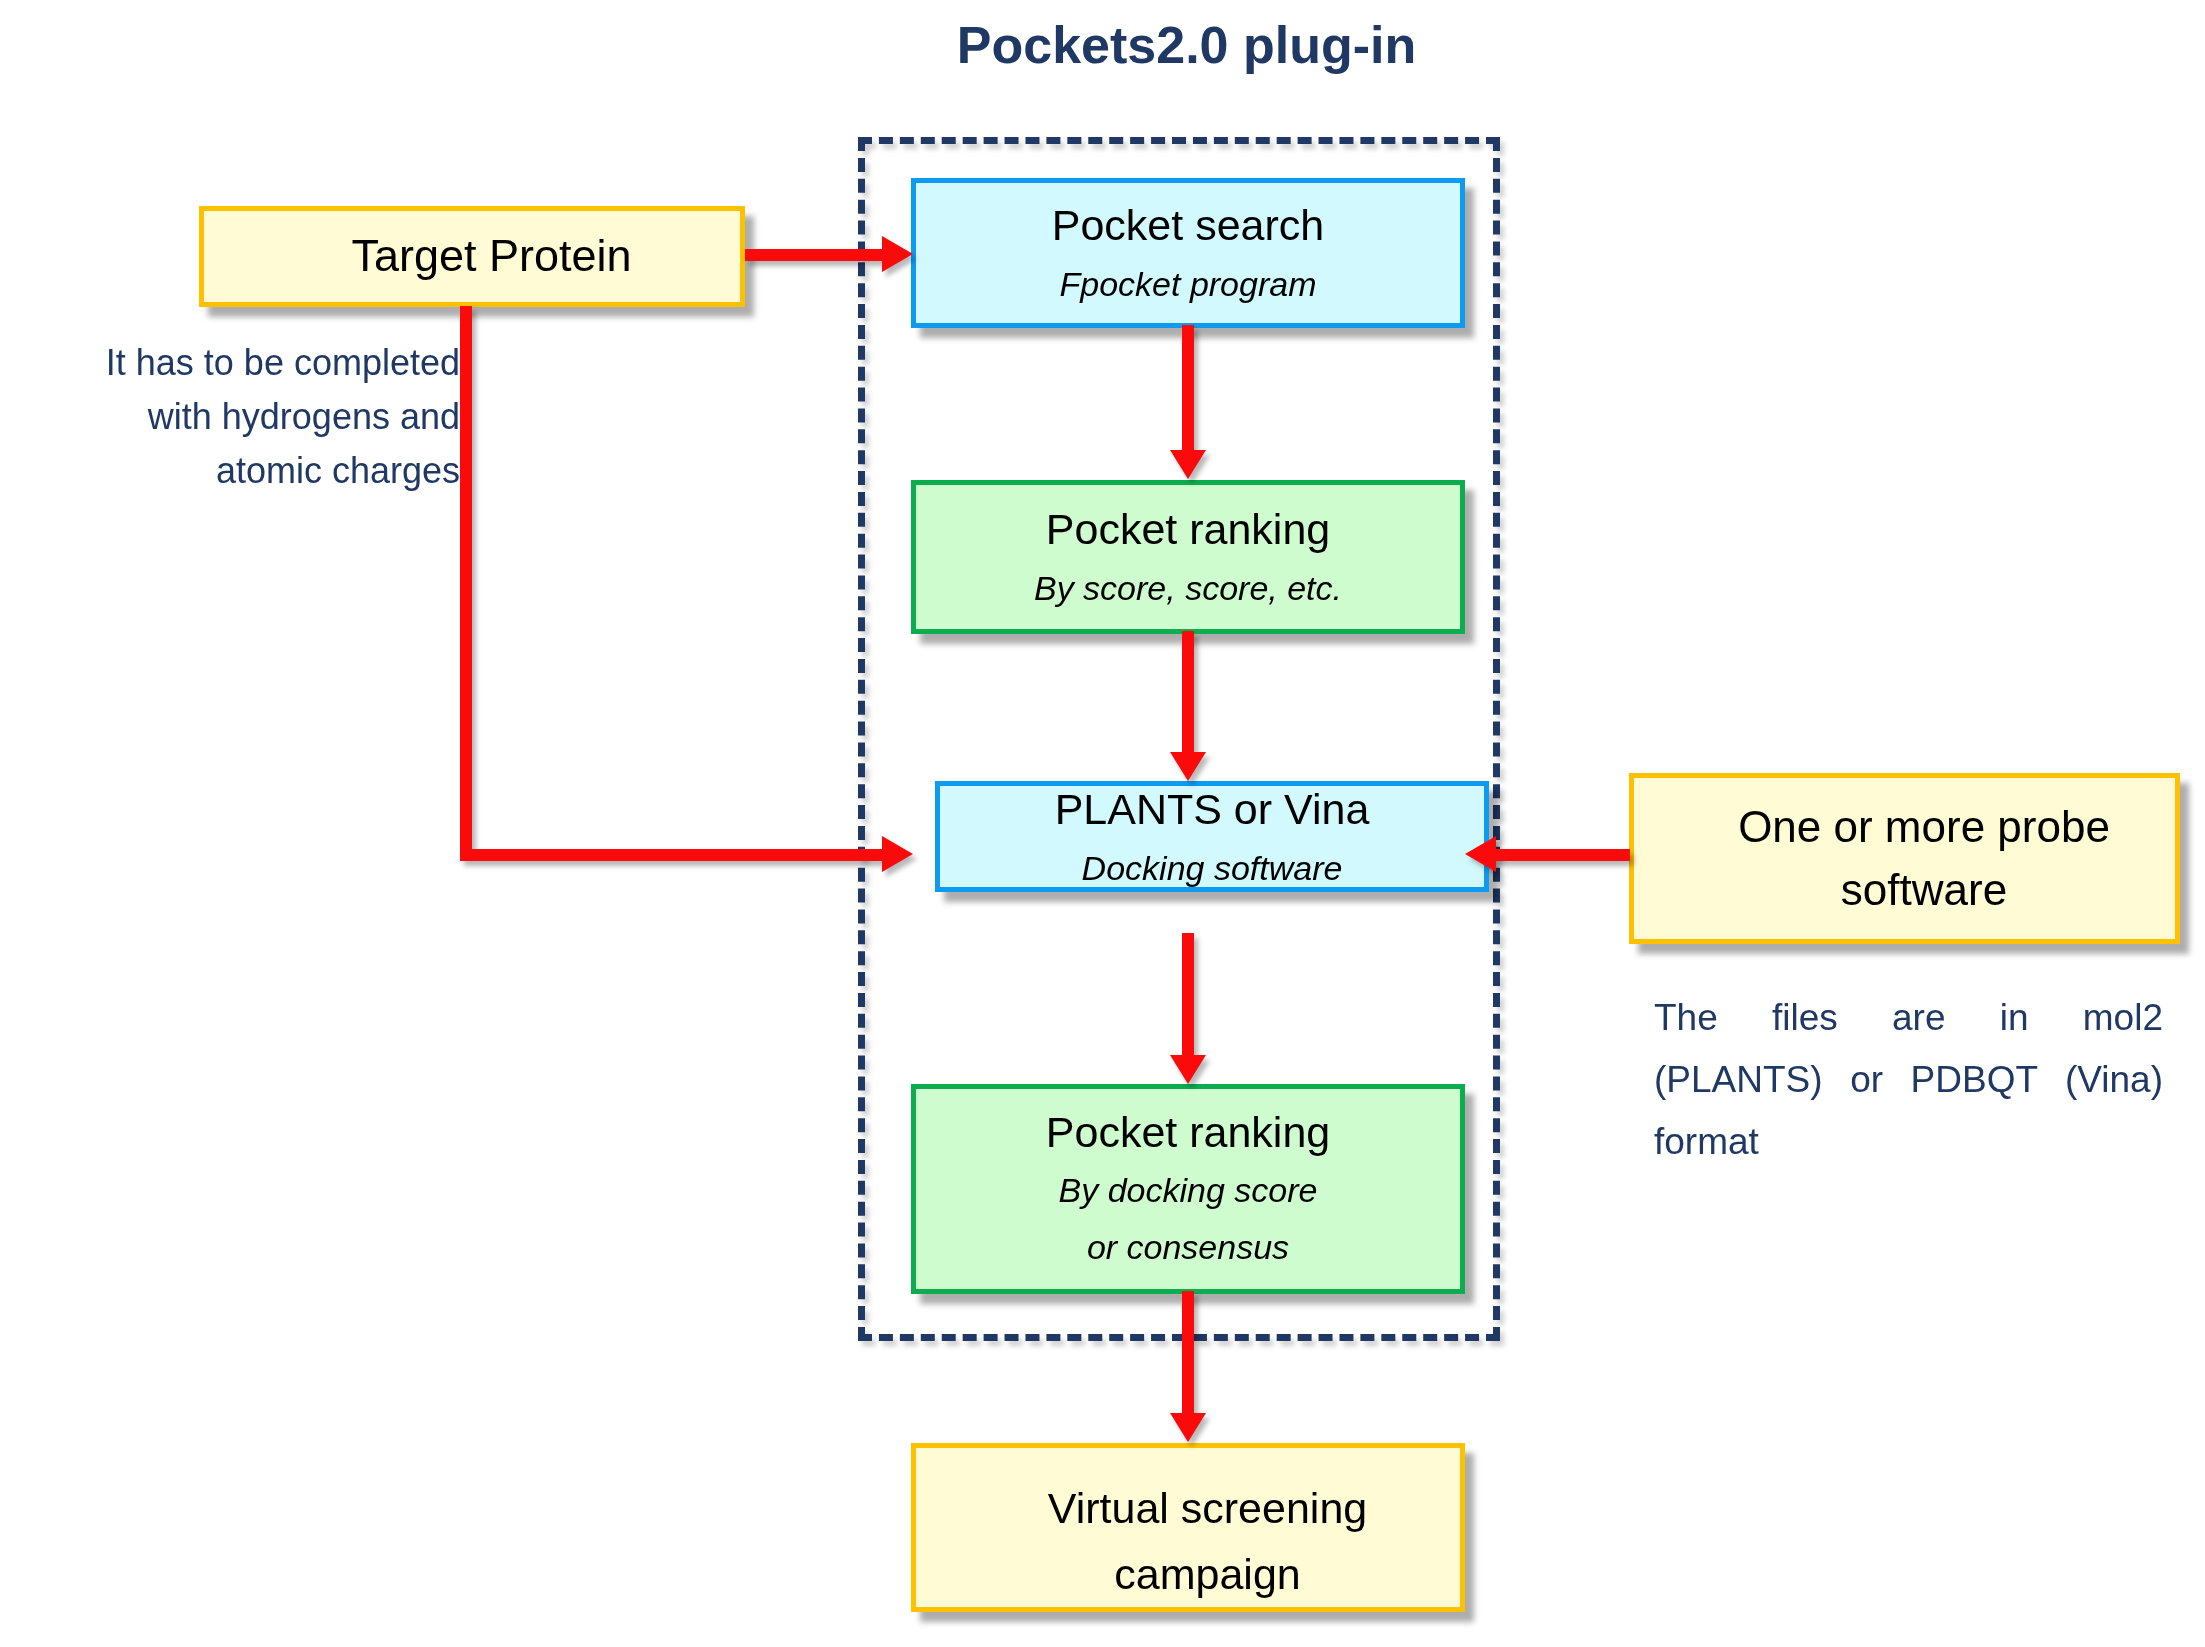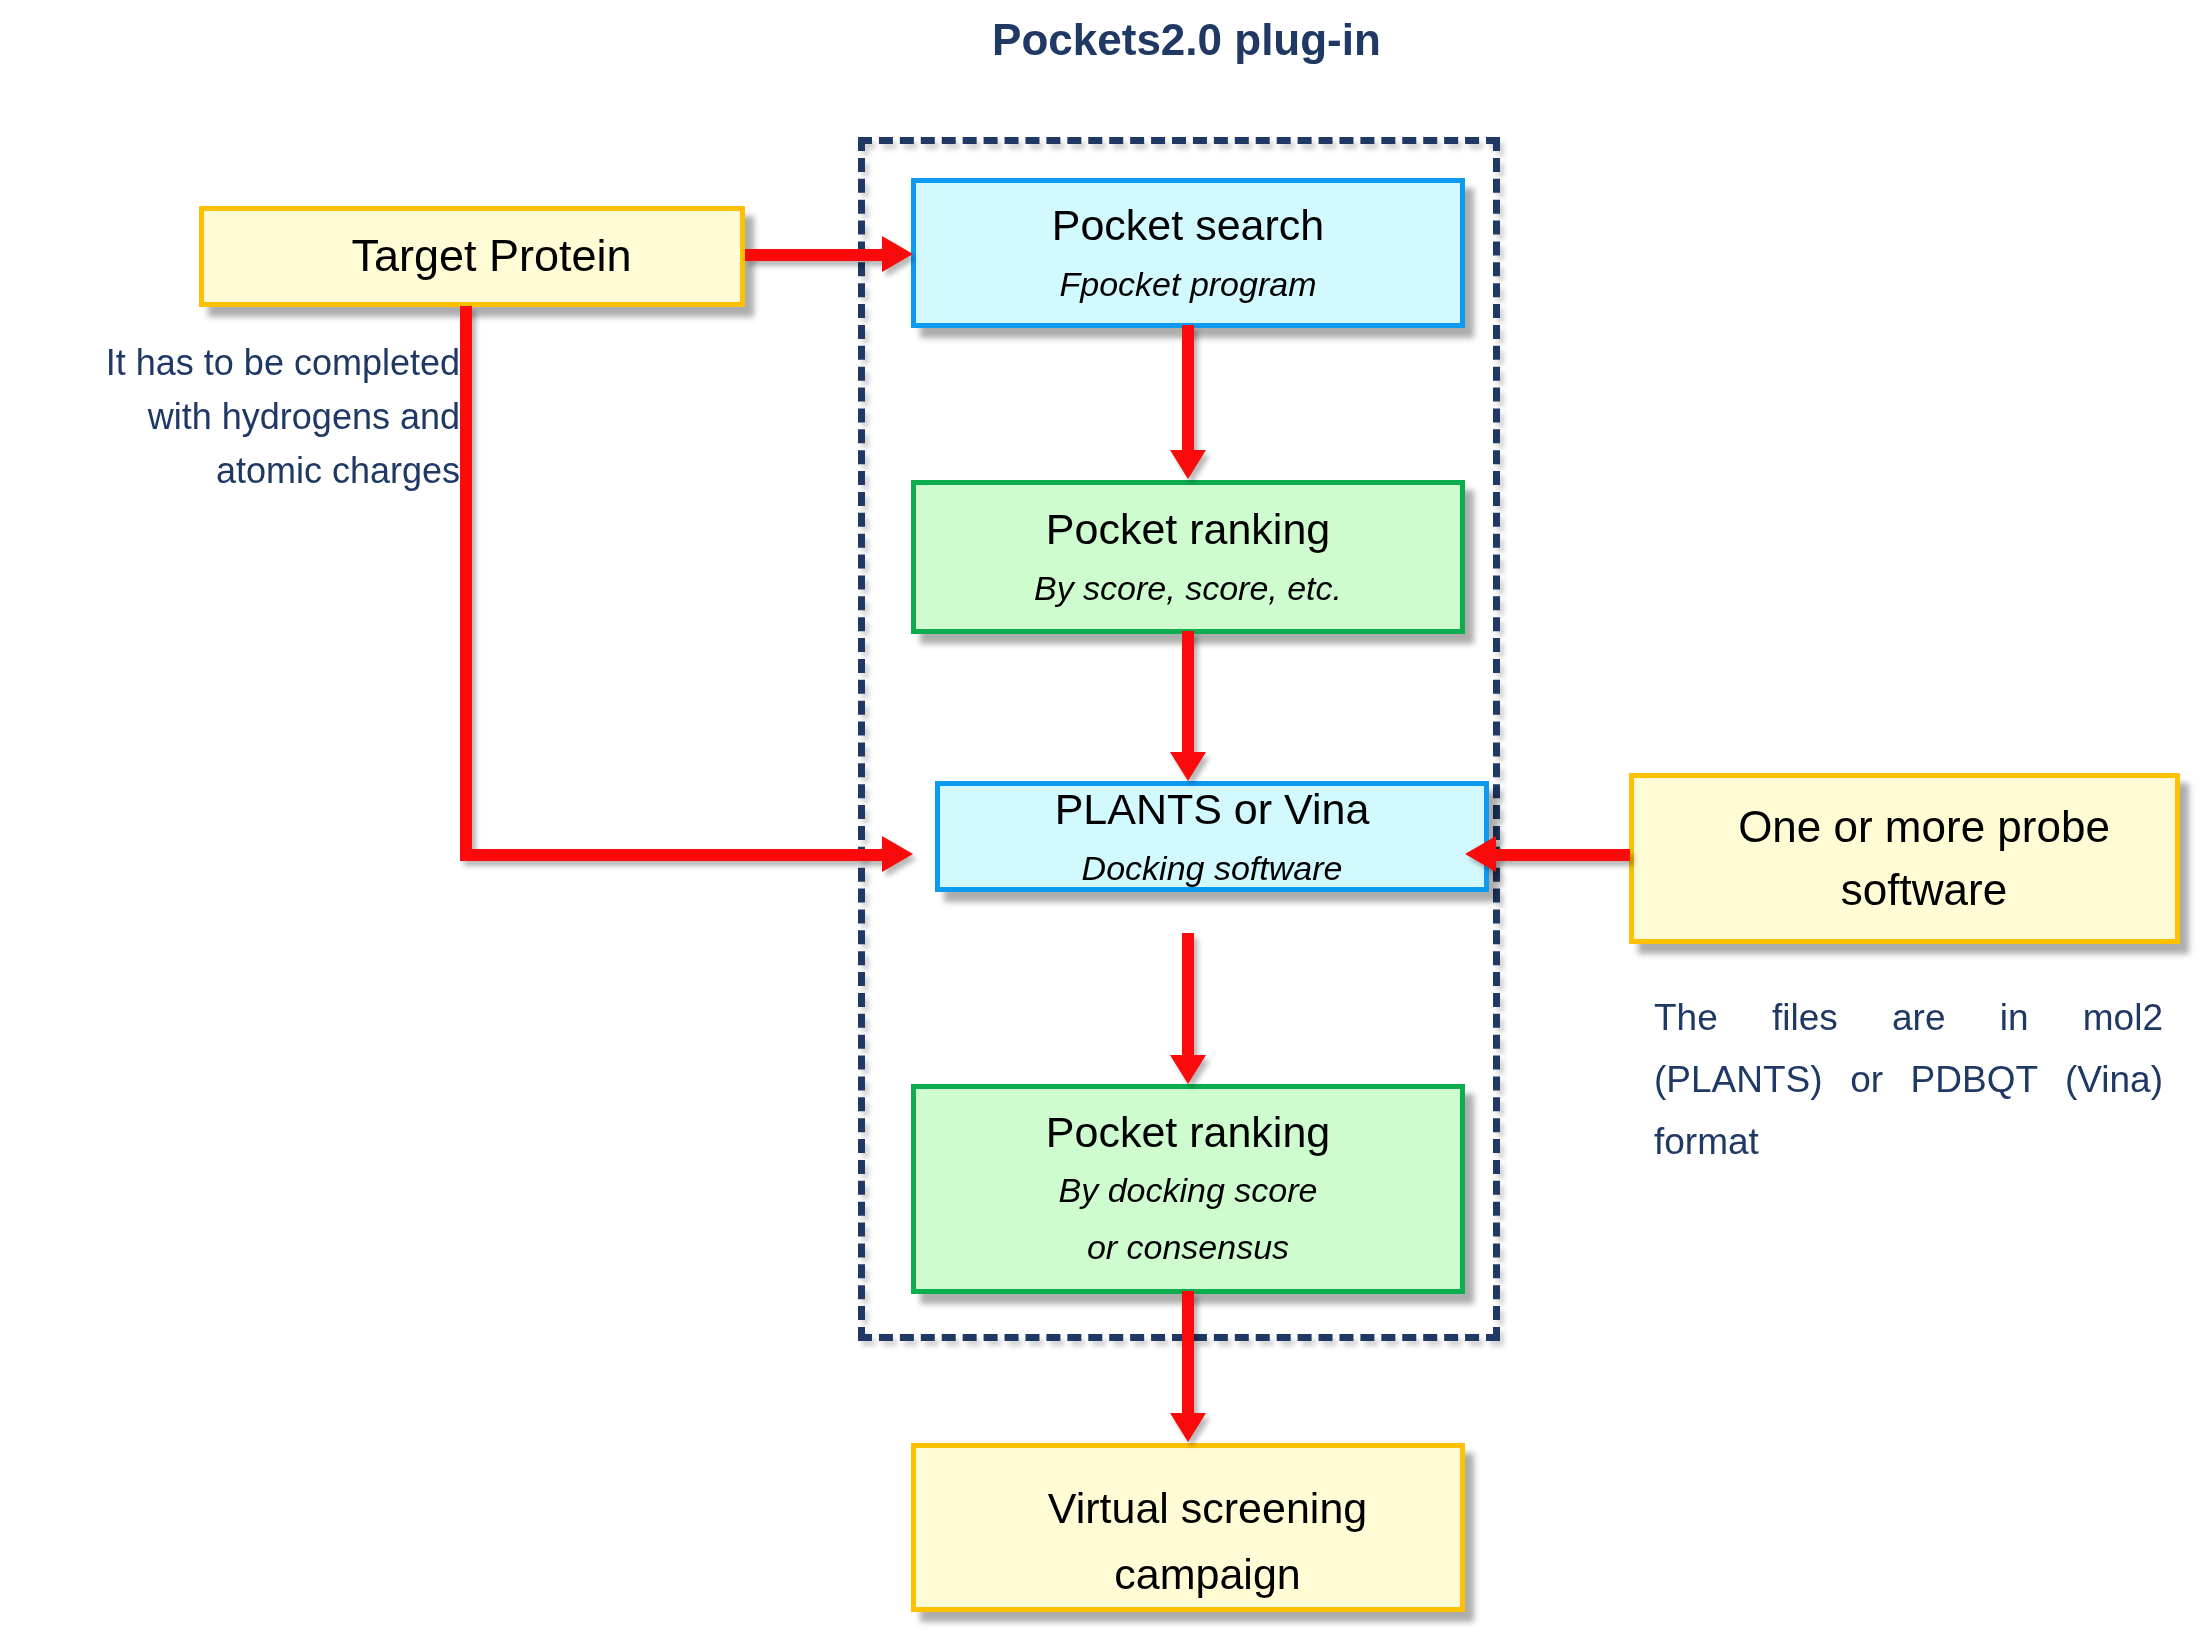--- a/index.html
+++ b/index.html
@@ -4,21 +4,21 @@
 <style>
   html,body{margin:0;padding:0;}
   body{
     width:2205px;height:1647px;background:#ffffff;position:relative;overflow:hidden;
     font-family:"Liberation Sans",sans-serif;color:#000;
   }
   .stage{position:absolute;left:0;top:0;width:2205px;height:1647px;}
 
   .title{
     position:absolute;left:821px;top:14.6px;width:731px;text-align:center;
-    font-size:44px;font-weight:600;color:var(--title-text,#1F3864);letter-spacing:0px;
+    font-size:52px;font-weight:600;color:var(--title-text,#1F3864);letter-spacing:0px;
   }
 
   .dashed-boundary{
     position:absolute;left:858px;top:137px;width:642px;height:1204px;box-sizing:border-box;
     border:7.3px dashed var(--dashed-border,#1F3864);
     filter:drop-shadow(4px 5.3px 2.7px rgba(0,0,0,0.18));
   }
 
   .node{
     position:absolute;box-sizing:border-box;display:flex;flex-direction:column;

